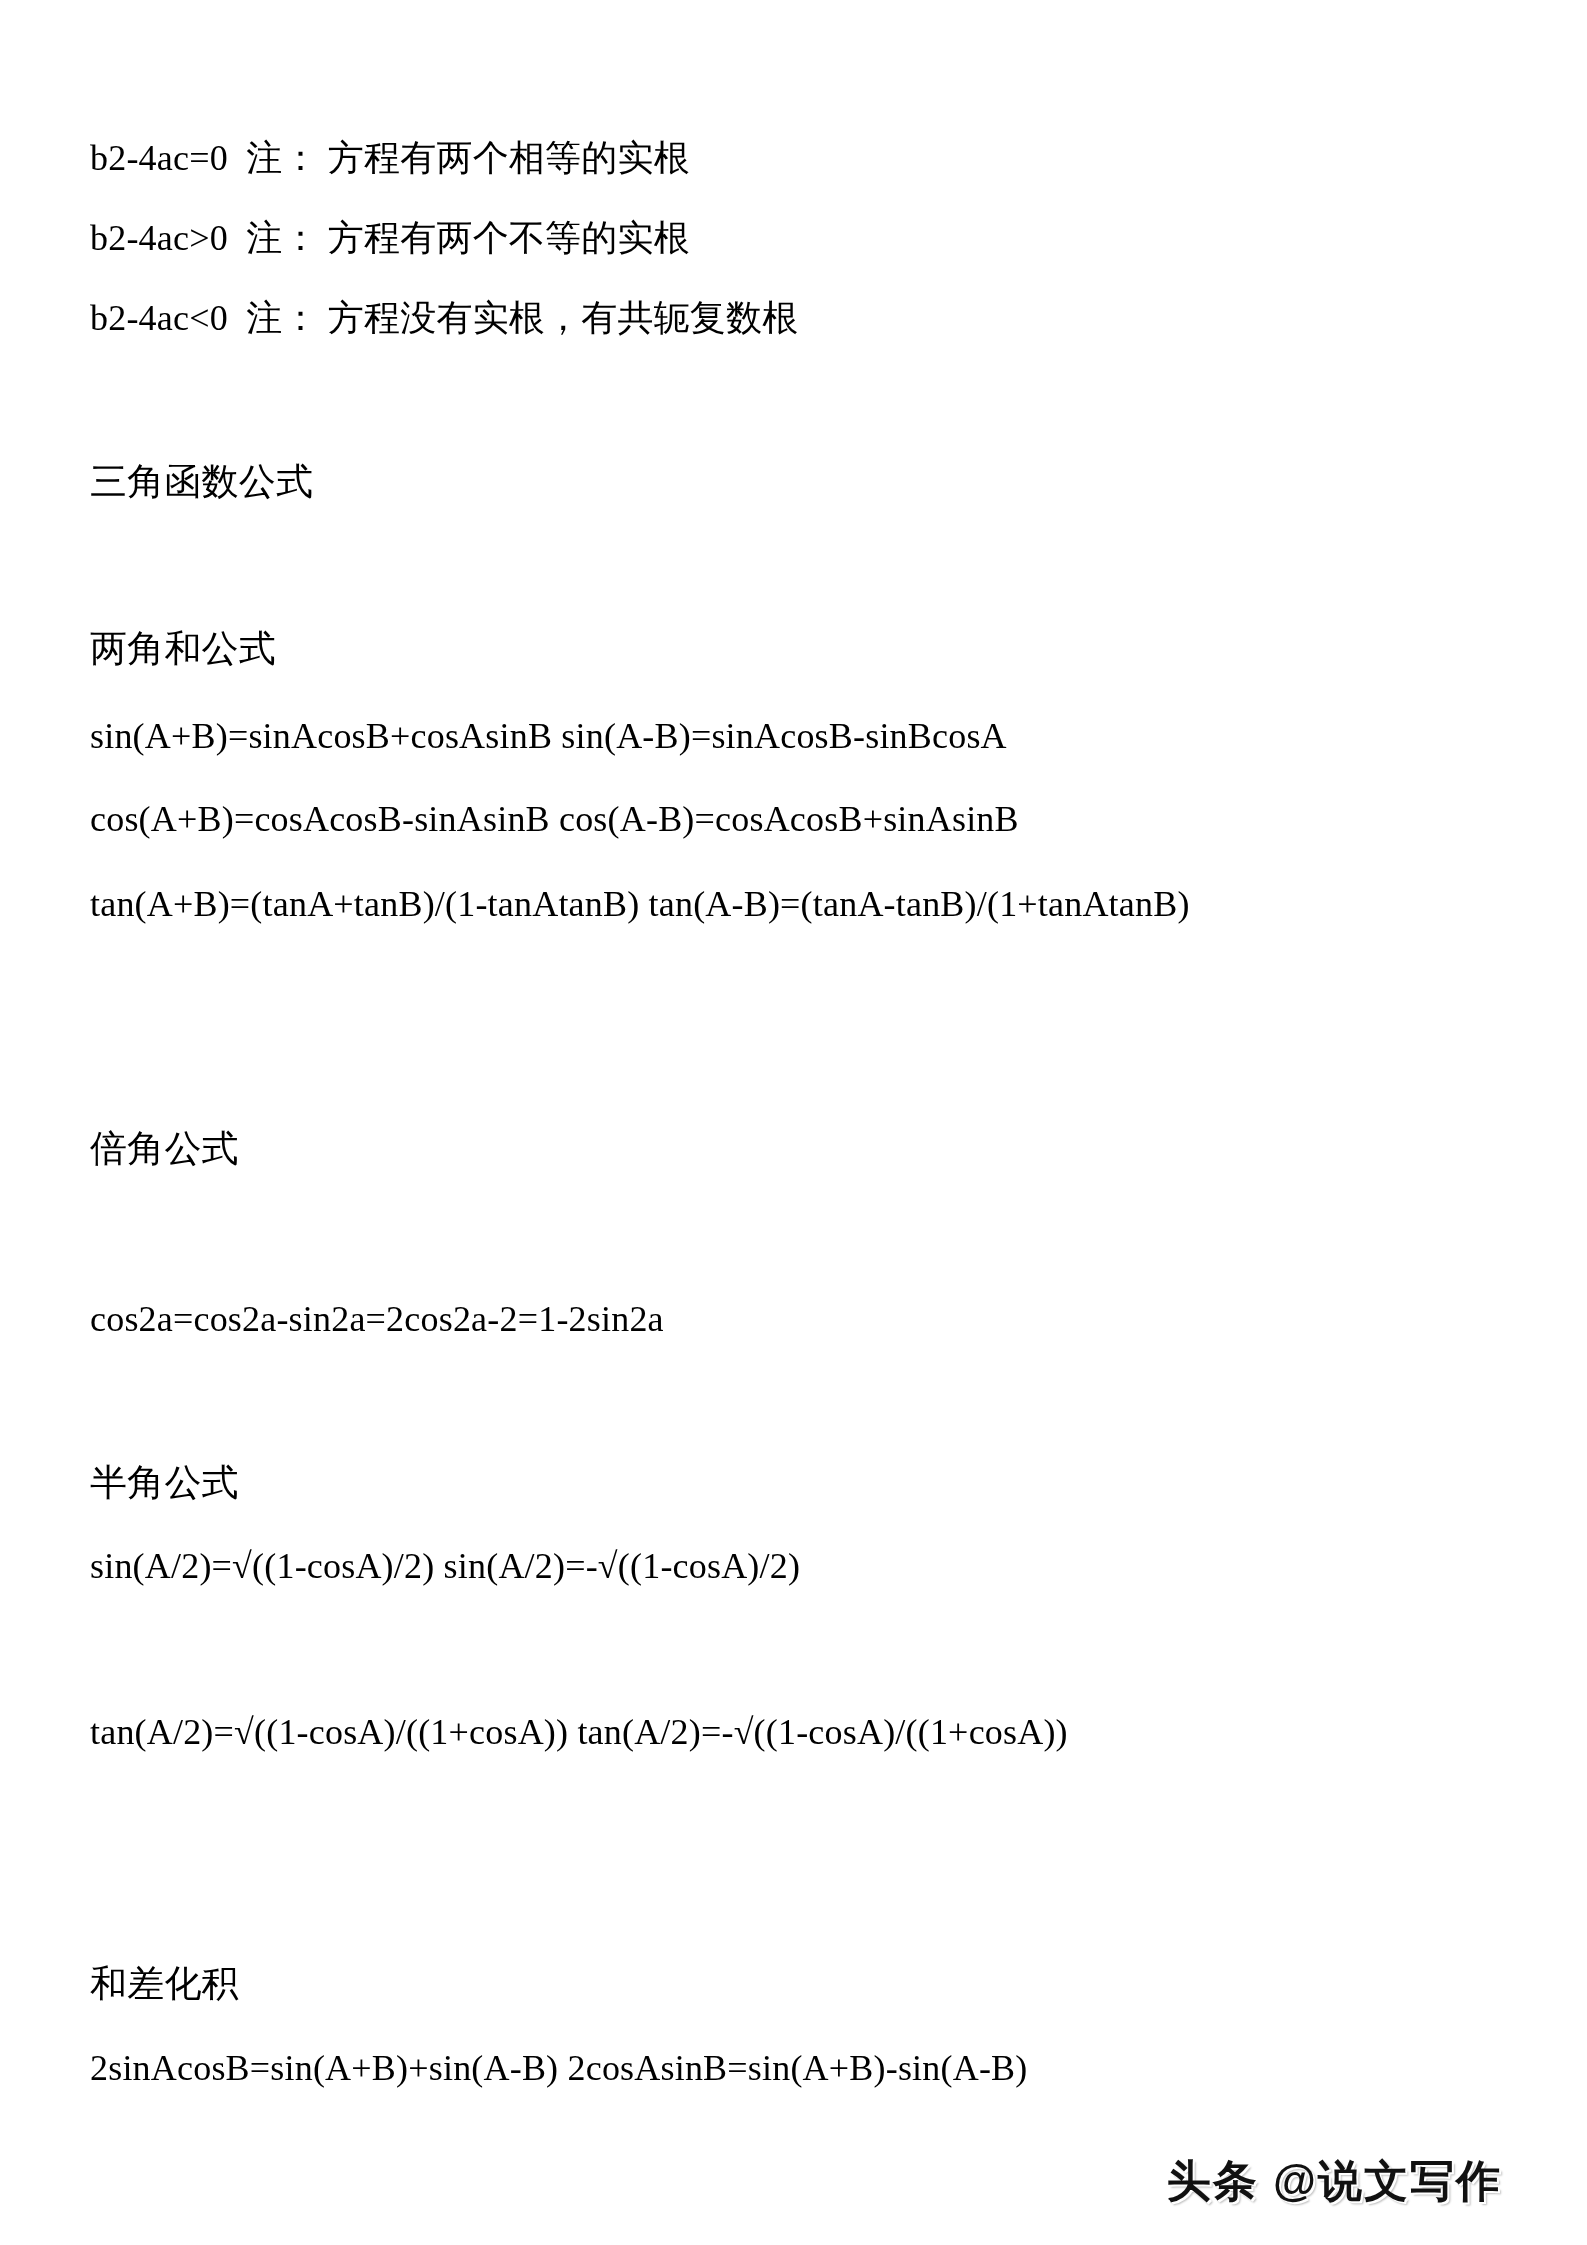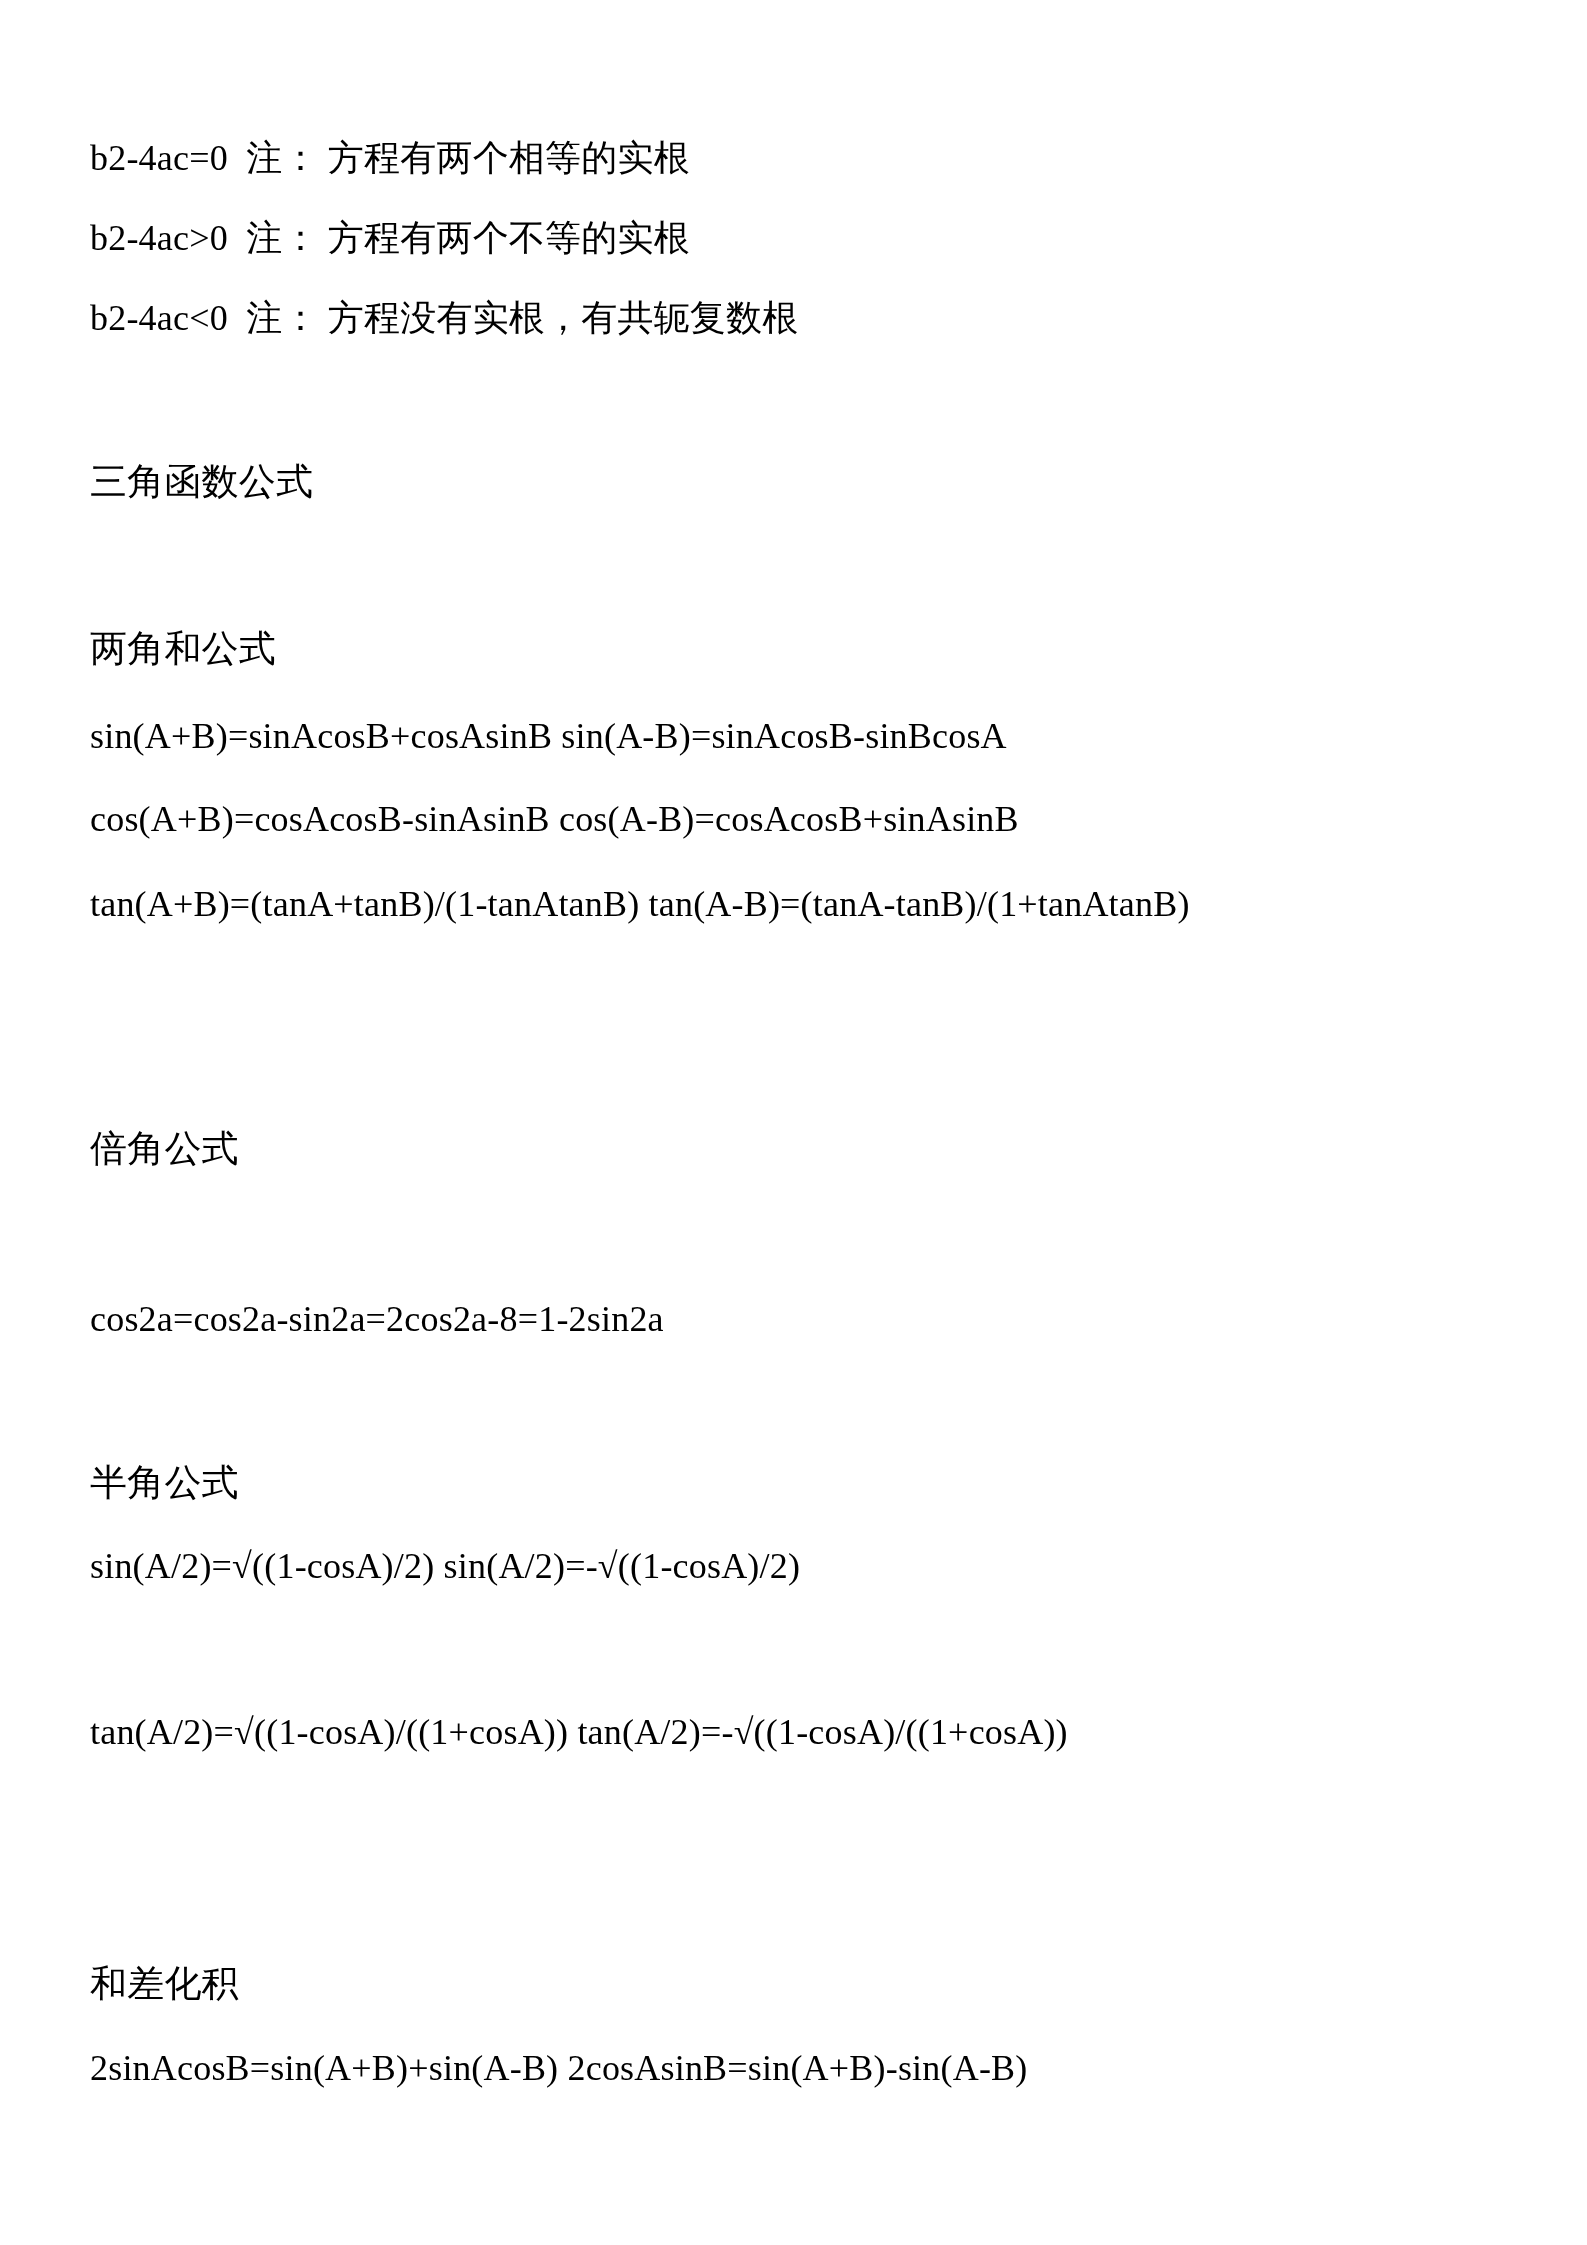--- a/index.html
+++ b/index.html
@@ -60,28 +60,29 @@
   <p class="doc-line" style="top:799px">cos(A+B)=cosAcosB-sinAsinB cos(A-B)=cosAcosB+sinAsinB</p>
 
   <p class="doc-line" style="top:716px">sin(A+B)=sinAcosB+cosAsinB sin(A-B)=sinAcosB-sinBcosA</p>
 
   <p class="doc-line" style="top:884px">tan(A+B)=(tanA+tanB)/(1-tanAtanB) tan(A-B)=(tanA-tanB)/(1+tanAtanB)</p>
 
 
   <p class="doc-line heading" style="top:1128px">倍角公式</p>
 
 
-  <p class="doc-line" style="top:1299px">cos2a=cos2a-sin2a=2cos2a-8=1-2sin2a</p>
+  <p class="doc-line" style="top:1299px">cos2a=cos2a-sin2a=2cos2a-2=1-2sin2a</p>
 
   <p class="doc-line heading" style="top:1462px">半角公式</p>
 
   <p class="doc-line" style="top:1546px">sin(A/2)=√((1-cosA)/2) sin(A/2)=-√((1-cosA)/2)</p>
 
 
   <p class="doc-line" style="top:1712px">tan(A/2)=√((1-cosA)/((1+cosA)) tan(A/2)=-√((1-cosA)/((1+cosA))</p>
 
 
   <p class="doc-line heading" style="top:1963px">和差化积</p>
 
   <p class="doc-line" style="top:2048px">2sinAcosB=sin(A+B)+sin(A-B) 2cosAsinB=sin(A+B)-sin(A-B)</p>
 
+  <p class="watermark">头条 @说文写作</p>
 
 </div>
 
 </body></html>

